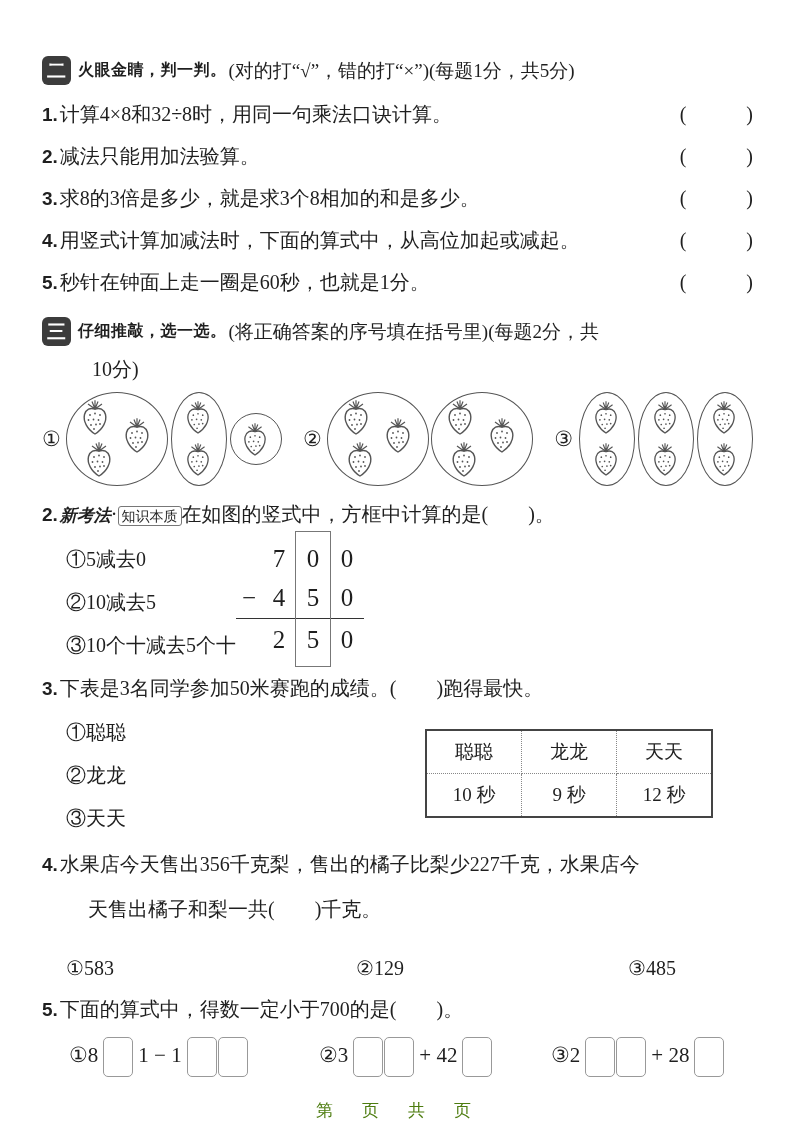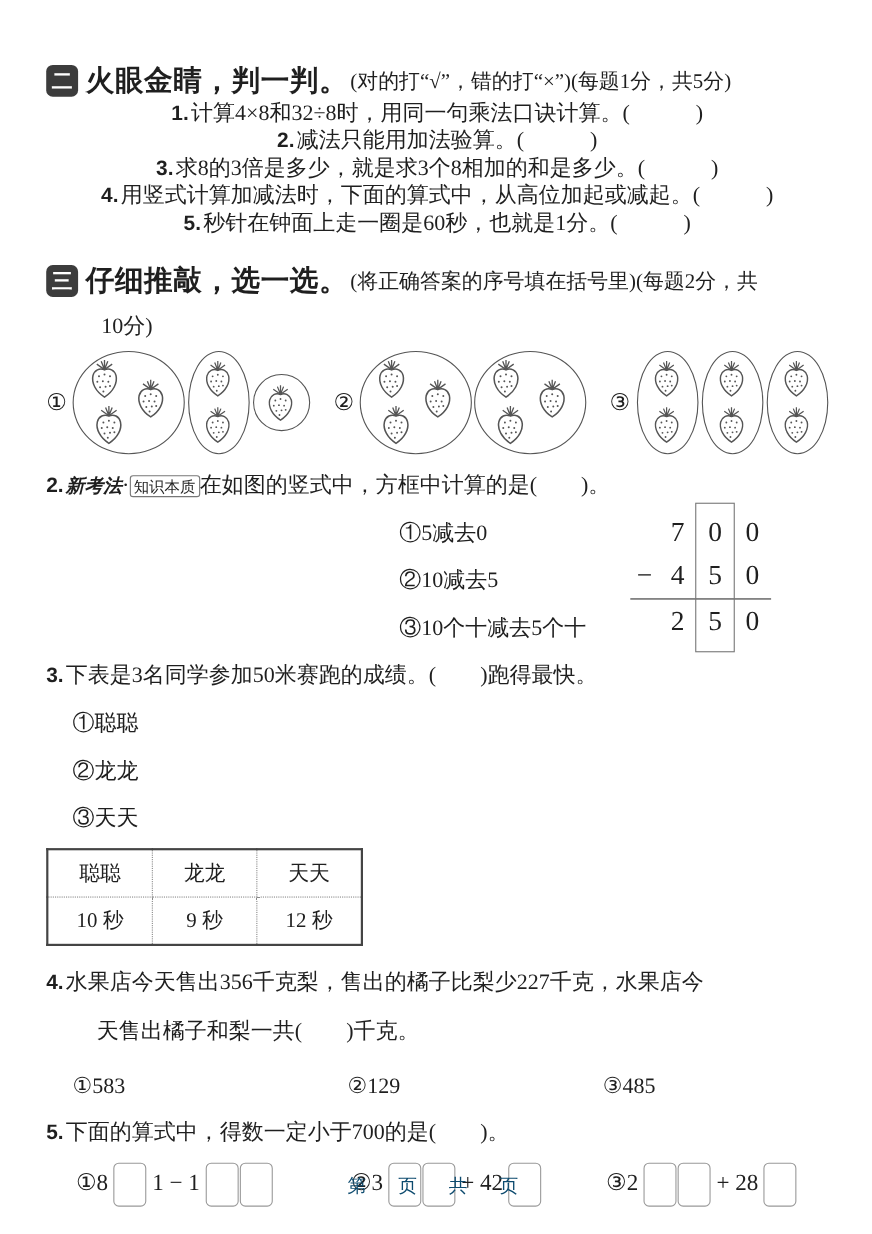--- a/index.html
+++ b/index.html
@@ -8,64 +8,64 @@
     box-sizing:border-box;padding:56px 40px 0 42px;overflow:hidden;
     font-family:"Liberation Serif", serif;color:#1f1f1f;
   }
   
   .sec-header{display:flex;align-items:center;white-space:nowrap;}
   .badge{
     min-width:29px;height:29px;background:#3c3c3c;color:#fff;border-radius:6px;
     display:flex;align-items:center;justify-content:center;margin-right:7px;
     font-family:"Liberation Sans",sans-serif;font-weight:bold;font-size:19px;
   }
-  .sec-title{font-family:Liberation Sans, sans-serif;font-weight:bold;font-size:26px;letter-spacing:.5px;}
+  .sec-title{font-family:Liberation Sans, sans-serif;font-weight:bold;font-size:16px;letter-spacing:.5px;}
   .sec-note{font-size:19px;margin-left:2px;}
   .note2{font-size:20px;margin:10px 0 0 50px;}
   
-  .jq{display:flex;justify-content:center;align-items:baseline;font-size:20px;line-height:25px;}
+  .jq{display:flex;justify-content:space-between;align-items:baseline;margin-top:17px;font-size:20px;line-height:25px;}
   .qnum{font-family:"Liberation Sans",sans-serif;font-weight:bold;font-size:19px;margin-right:2px;}
   .bracket{font-size:20px;white-space:pre;}
   
   .cq{margin-top:18px;font-size:20px;line-height:26px;}
   .copt{font-size:20px;margin-top:17px;line-height:26px;}
-  .optrow{display:flex;margin-top:24px;font-size:20px;align-items:center;}
+  .optrow{display:flex;margin-top:34px;font-size:20px;align-items:center;gap:40px;}
   
   .berry-inline{vertical-align:-7px;margin:0 4px;}
   .straw-row{display:flex;justify-content:space-between;align-items:center;margin-top:8px;height:96px;}
   .straw-opt{display:flex;align-items:center;}
   .opt-label{font-size:21px;margin-right:3px;}
   .grp{position:relative;border:1.6px solid #555;flex:none;}
   .g-big{width:100px;height:92px;border-radius:50%;margin-left:2px;}
   .g-tall{width:54px;height:92px;border-radius:50%;margin-left:3px;}
   .g-small{width:50px;height:50px;border-radius:50%;margin-left:3px;}
   .b{position:absolute;}
   
-  .q2flex{display:flex;justify-content:flex-end;align-items:flex-start;gap:40px;}
+  .q2flex{display:flex;justify-content:flex-start;align-items:flex-start;}
   .vcalc{position:relative;margin:10px 52px 0 0;font-size:25px;line-height:1;}
   .vrow{display:flex;}
   .vsign{width:26px;text-align:center;padding:7px 0;}
   .vd{width:34px;text-align:center;padding:7px 0;}
   .vrule{border-top:1.6px solid #333;margin:1px 0;}
   .vcolbox{position:absolute;left:59px;top:-8px;bottom:-8px;width:34px;border:1.2px solid #777;}
   
-  .q3flex{display:flex;justify-content:space-between;align-items:flex-start;flex-direction:column;}
+  .q3flex{display:flex;justify-content:space-between;align-items:center;}
   .stable{border-collapse:collapse;margin:14px 40px 0 0;}
   .stable td{width:92px;height:40px;text-align:center;border:1px dotted #888;font-size:19px;}
   .stable{border:2px solid #444;}
   
   .bx{width:28px;height:38px;border:1px solid #999;border-radius:5px;display:inline-block;vertical-align:middle;margin:0 2px;background:#fff;}
   .bx2{margin-left:-1px;}
   .q5row{margin-top:14px;font-size:21px;display:flex;align-items:center;}
   .q5opt span[data-bind]{margin:16px 3px;}
   .w1{width:250px;}.w2{width:232px;}
   .ind1{padding-left:24px;box-sizing:border-box;}
   
-  .footer{position:absolute;left:0;bottom:32px;width:100%;text-align:center;
-    font-family:"Liberation Sans",sans-serif;font-size:17px;letter-spacing:6px;color:#0c4a6e;}
+  .footer{position:absolute;left:0;bottom:0;width:100%;text-align:center;
+    font-family:"Liberation Sans",sans-serif;font-size:17px;letter-spacing:6px;color:#4d7c0f;}
 </style>
 </head>
 <body>
 
 <svg width="0" height="0" style="position:absolute">
   <defs>
     <g id="berry">
       <path d="M16 36 C8 31 4 23 5.5 16.5 C6.8 11.5 11.5 9.2 16 11.2 C20.5 9.2 25.2 11.5 26.5 16.5 C28 23 24 31 16 36 Z" fill="#ffffff" stroke="#555" stroke-width="1.4"></path>
       <path d="M16 11 L9 6 M16 11 L13 3.5 M16 11 L19 3.5 M16 11 L23 6 M16 11 L16 2.2" stroke="#555" stroke-width="1.2" fill="none"></path>
       <circle cx="11" cy="17" r="0.9" fill="#555"></circle>

